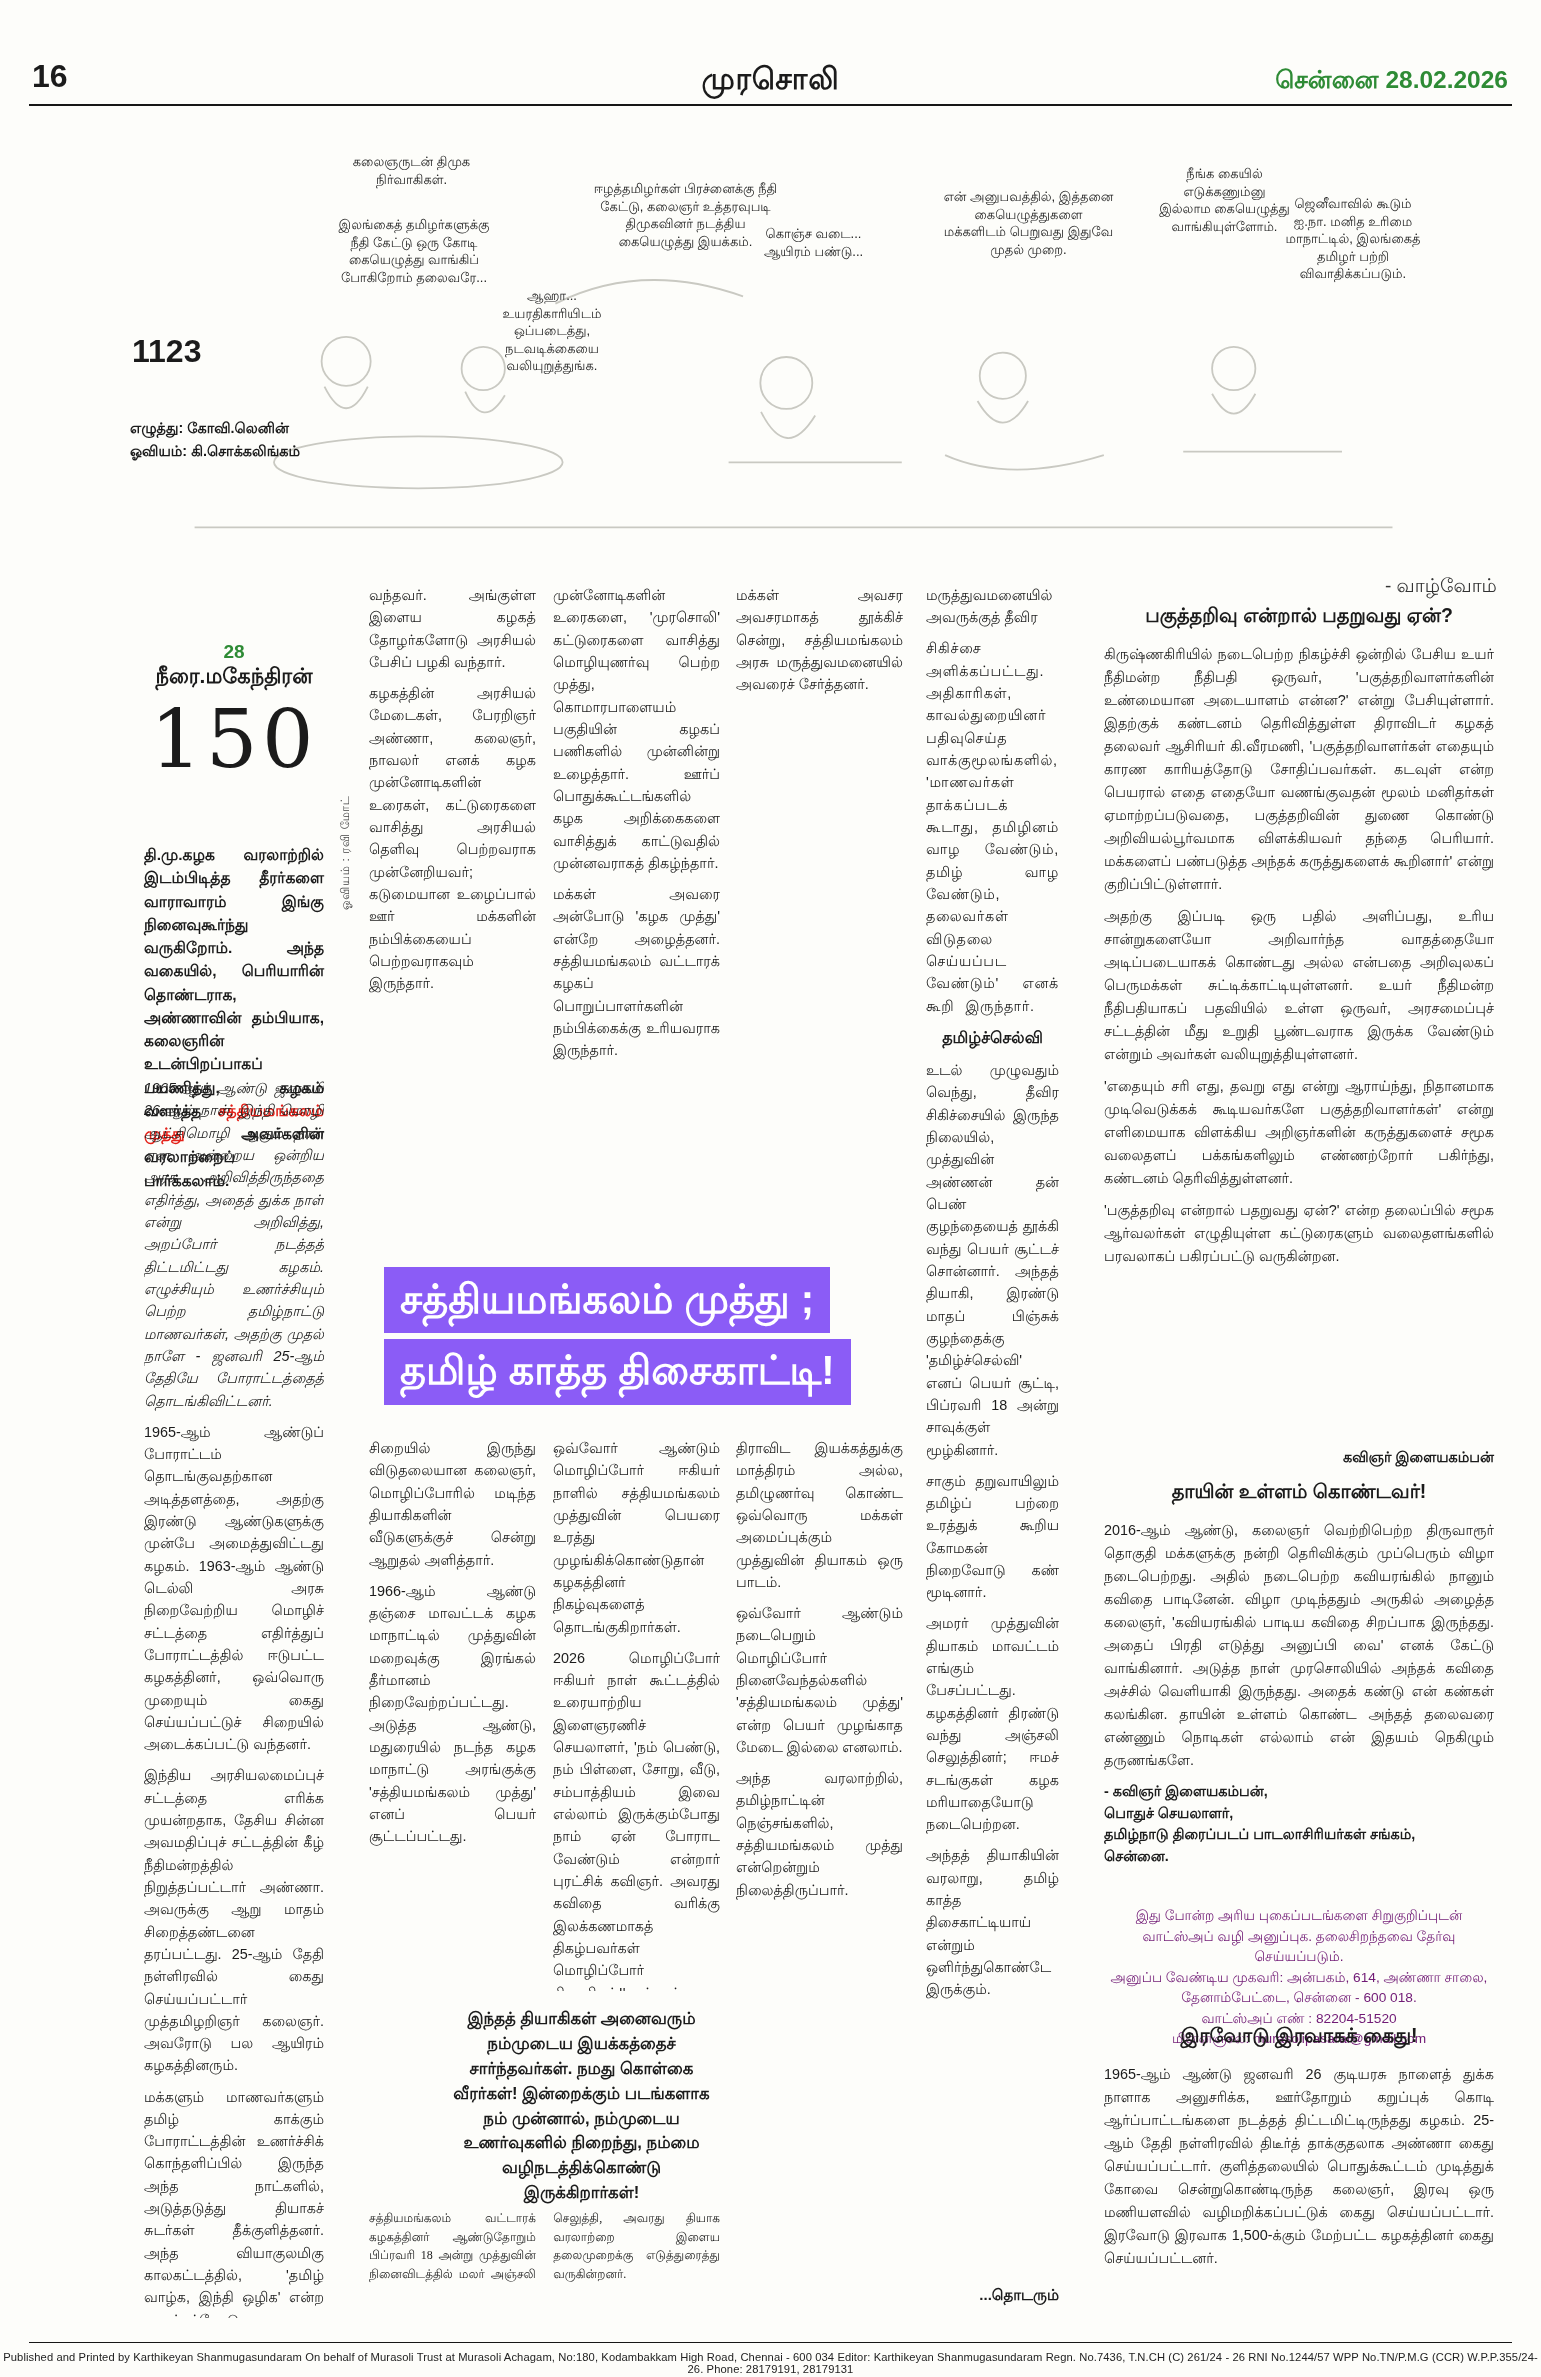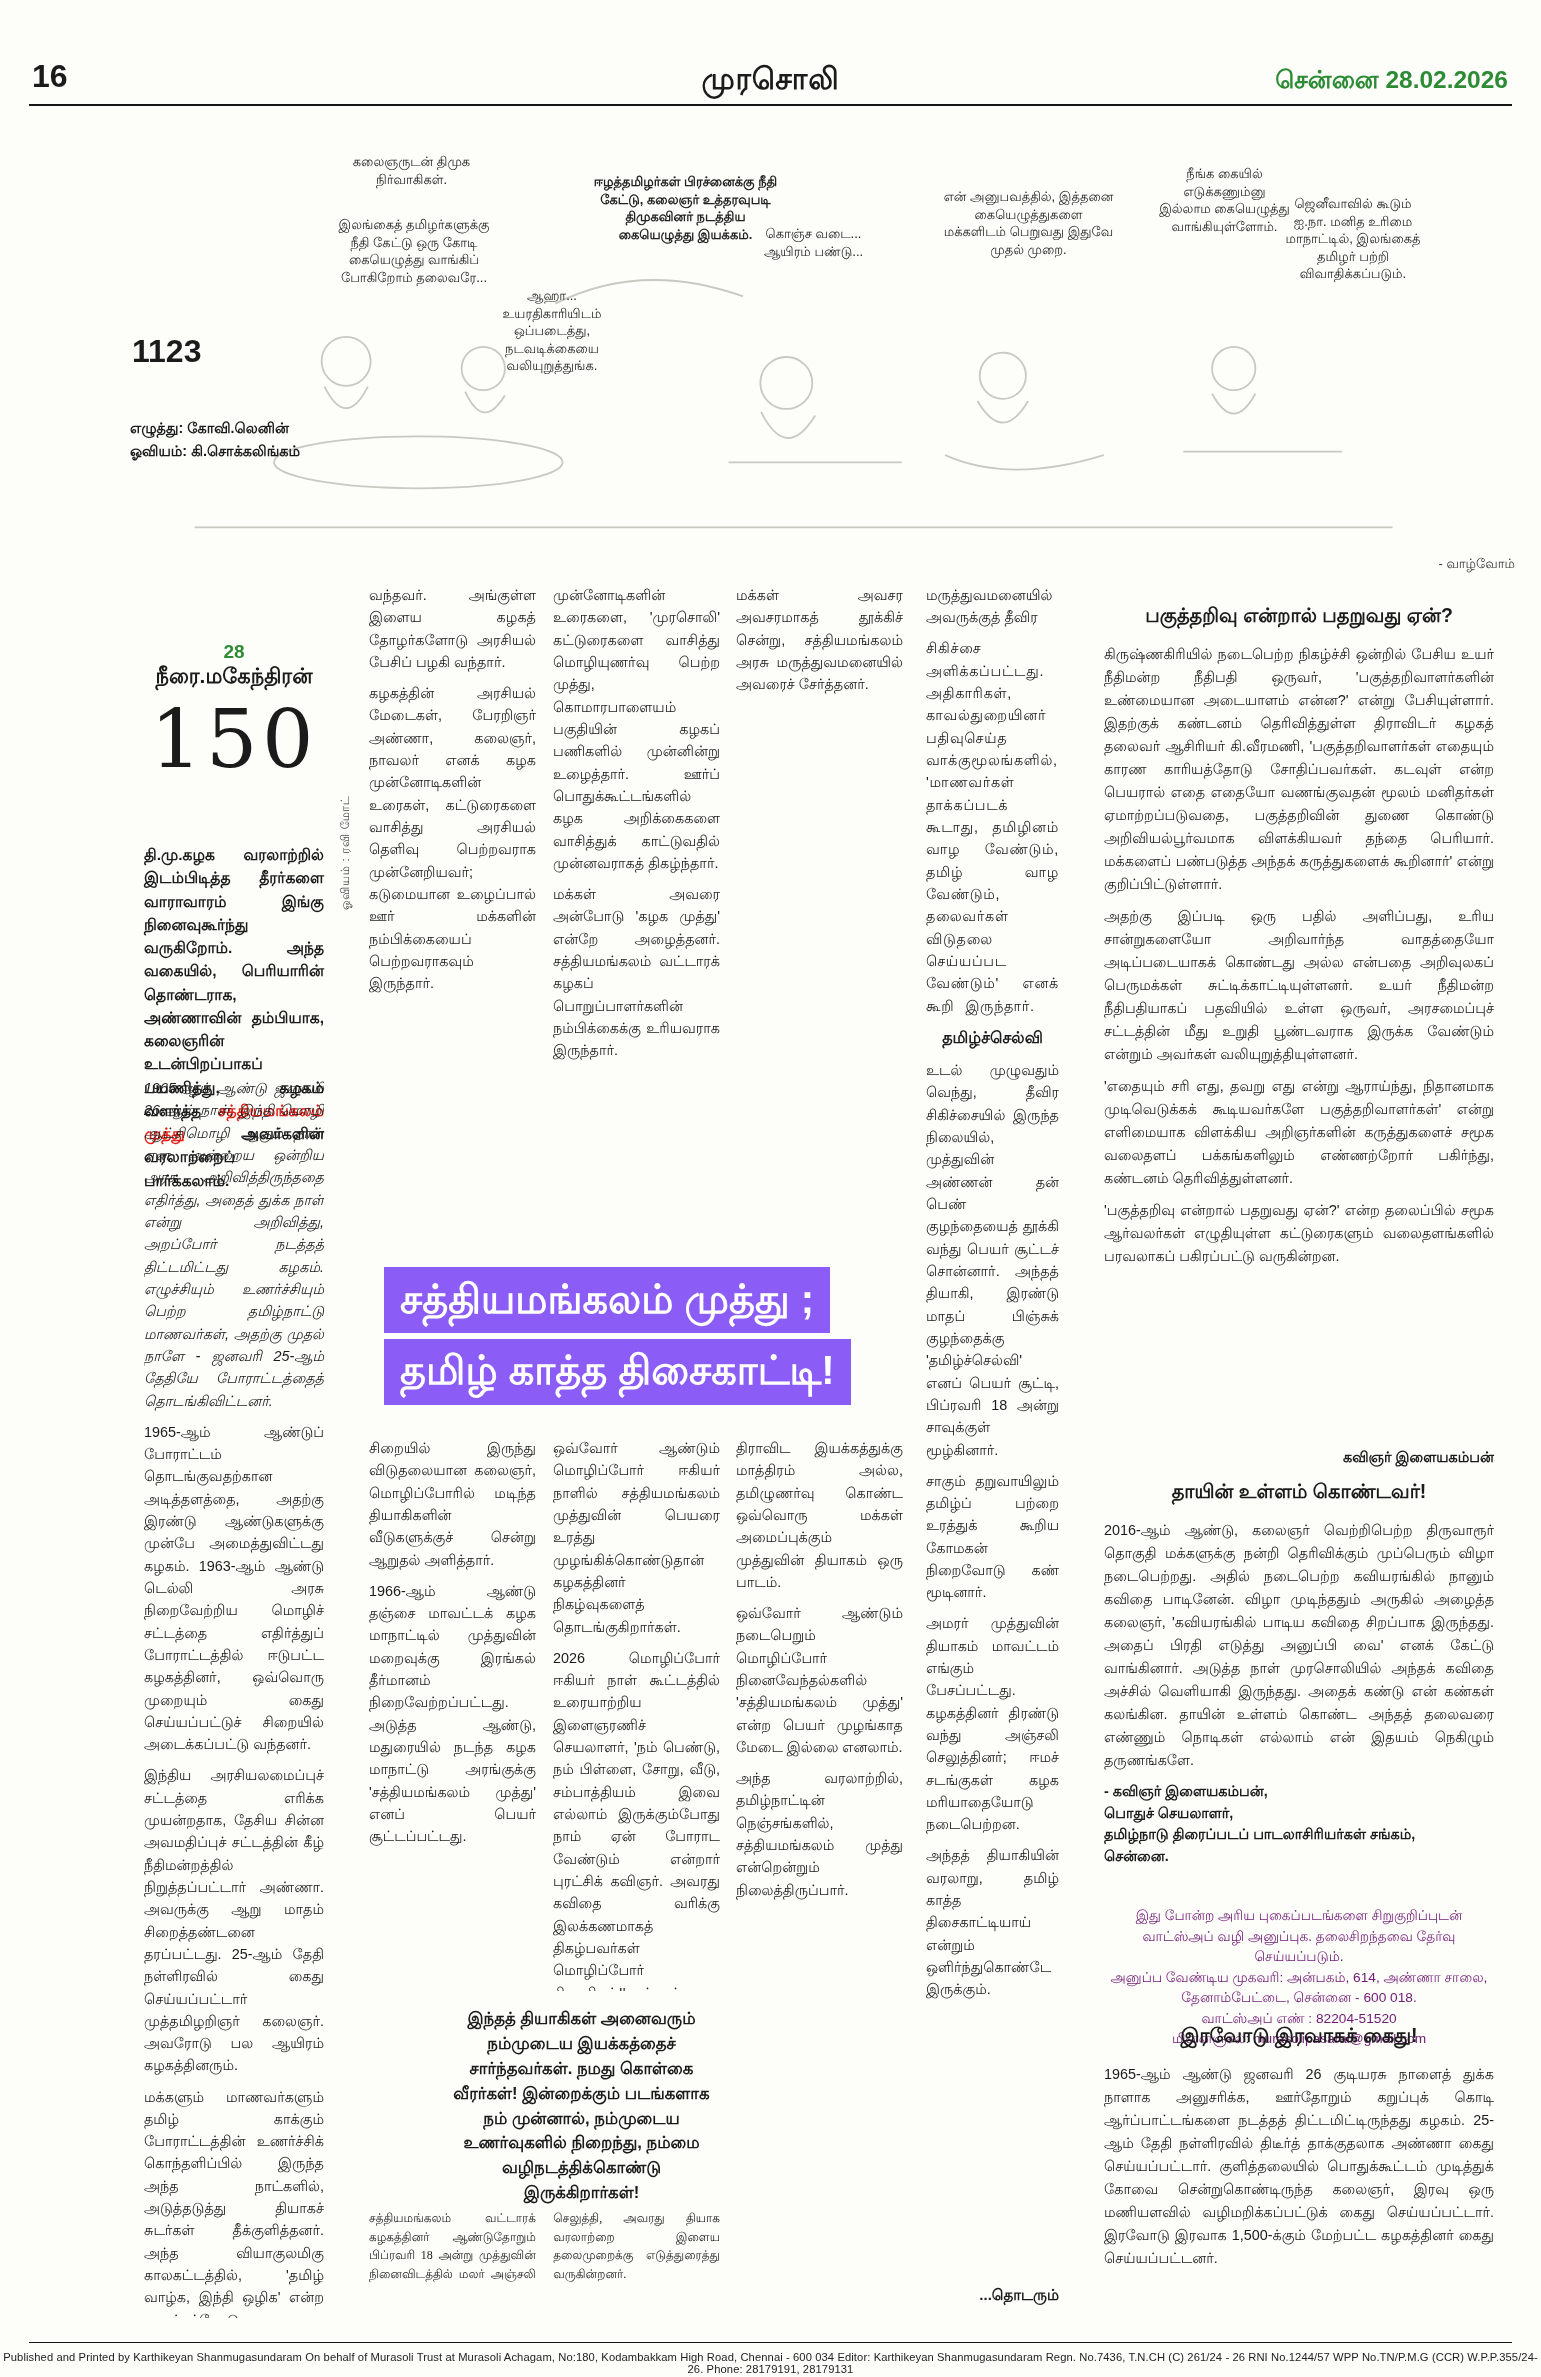--- a/index.html
+++ b/index.html
@@ -16,22 +16,22 @@
   .dateline  { position:absolute; right:33px; top:66px; font-size:24.5px; font-weight:bold; color:#2e8b35; }
   .rule-top  { position:absolute; left:29px; right:29px; top:104px; height:2.2px; background:#161616; }
   .rule-bot  { position:absolute; left:29px; right:29px; top:2342px; height:1.4px; background:#161616; }
 
   
   .cartoon-art { position:absolute; left:108px; top:123px; }
   .bubble { position:absolute; font-size:13px; line-height:1.35; text-align:center; color:#222; }
   .cartoon-number { position:absolute; left:132px; top:333px; font-size:32px; font-weight:bold; }
   .cartoon-credits { position:absolute; left:130px; top:417px; width:180px;
                      font-size:14.4px; font-weight:bold; line-height:1.6; }
-  .cartoon-signoff { position:absolute; left:1385px; top:556px; width:130px;
-                     font-size:13px; text-align:right; color:#333; }
+  .cartoon-signoff { position:absolute; left:1385px; top:575px; width:130px;
+                     font-size:19px; text-align:left; color:#333; }
 
   
   .serial      { position:absolute; left:144px; top:641px; width:180px; text-align:center; }
   .serial-ep   { color:#2e8b35; font-size:19px; font-weight:bold; }
   .serial-auth { font-size:21px; font-weight:bold; margin-top:1.4px; }
   .serial-num  { font-family:"DejaVu Serif", serif; font-size:81px; line-height:1.05;
                  letter-spacing:4.3px; margin-top:5.8px; }
   .vcredit { position:absolute; left:338px; top:722px; height:188px;
              writing-mode:vertical-rl; transform:rotate(180deg);
              font-size:11.5px; color:#444; letter-spacing:0.7px; }
@@ -116,21 +116,21 @@
       <circle cx="1560" cy="340" r="30"></circle>
       <path d="M1530 375 q30 55 60 0"></path>
       <path d="M1490 455 h220"></path>
       <path d="M120 560 h1660"></path>
     </g>
   </svg>
 
   <div class="bubble" style="left:325px; top:153px; width:173px;">கலைஞருடன் திமுக நிர்வாகிகள்.</div>
   <div class="bubble" style="left:333px; top:216px; width:162px;">இலங்கைத் தமிழர்களுக்கு நீதி கேட்டு ஒரு கோடி கையெழுத்து வாங்கிப் போகிறோம் தலைவரே...</div>
   <div class="bubble" style="left:476px; top:287px; width:152px;">ஆஹா... உயரதிகாரியிடம் ஒப்படைத்து, நடவடிக்கையை வலியுறுத்துங்க.</div>
-  <div class="bubble" style="left:590px; top:173px; width:191px;font-weight:bold;">ஈழத்தமிழர்கள் பிரச்னைக்கு நீதி கேட்டு, கலைஞர் உத்தரவுபடி திமுகவினர் நடத்திய கையெழுத்து இயக்கம்.</div>
+  <div class="bubble" style="left:590px; top:180px; width:191px;">ஈழத்தமிழர்கள் பிரச்னைக்கு நீதி கேட்டு, கலைஞர் உத்தரவுபடி திமுகவினர் நடத்திய கையெழுத்து இயக்கம்.</div>
   <div class="bubble" style="left:752px; top:225px; width:123px;">கொஞ்ச வடை... ஆயிரம் பண்டு...</div>
   <div class="bubble" style="left:942px; top:188px; width:173px;">என் அனுபவத்தில், இத்தனை கையெழுத்துகளை மக்களிடம் பெறுவது இதுவே முதல் முறை.</div>
   <div class="bubble" style="left:1158px; top:165px; width:133px;">நீங்க கையில் எடுக்கணும்னு இல்லாம கையெழுத்து வாங்கியுள்ளோம்.</div>
   <div class="bubble" style="left:1281px; top:195px; width:144px;">ஜெனீவாவில் கூடும் ஐ.நா. மனித உரிமை மாநாட்டில், இலங்கைத் தமிழர் பற்றி விவாதிக்கப்படும்.</div>
 
   <div class="cartoon-number">1123</div>
   <div class="cartoon-credits">
     <div>எழுத்து: கோவி.லெனின்</div>
     <div>ஓவியம்: கி.சொக்கலிங்கம்</div>
   </div>

